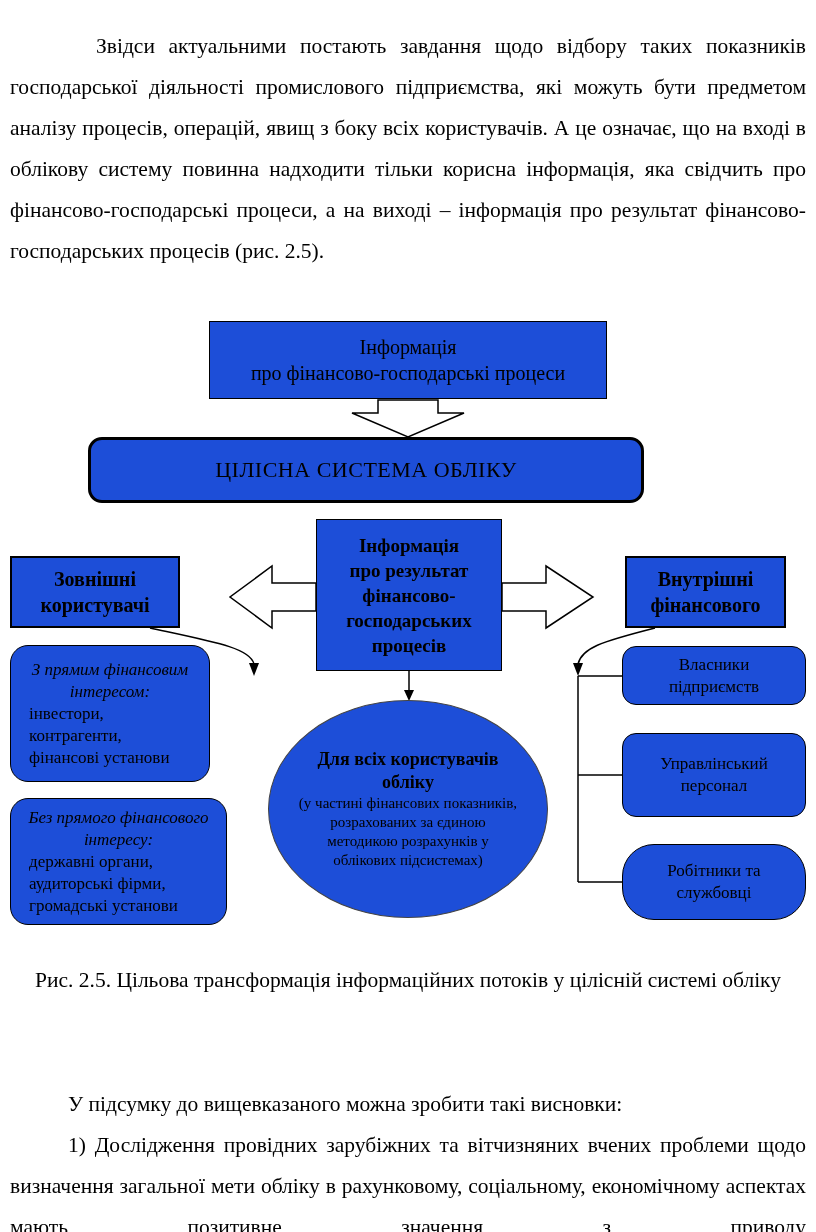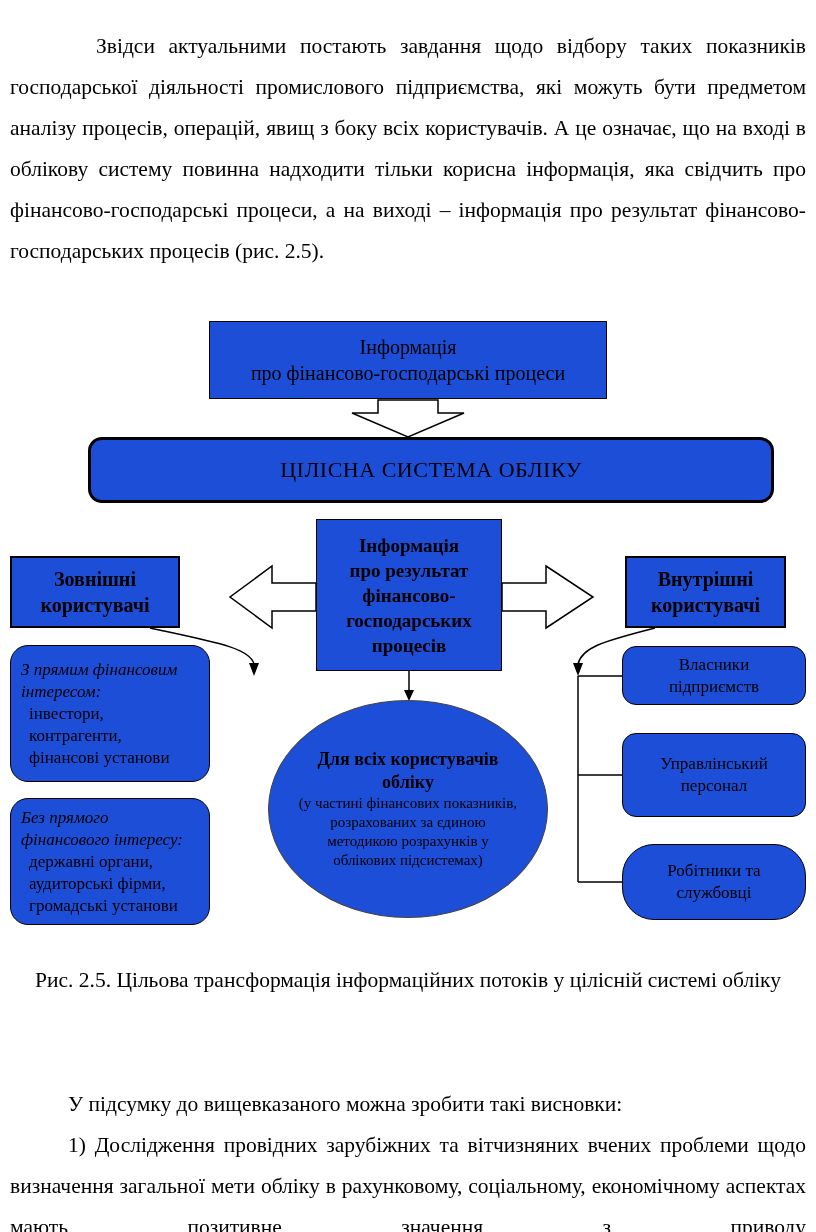--- a/index.html
+++ b/index.html
@@ -29,33 +29,33 @@
 
   .box {
     position: absolute; z-index: 1; background: #1d4ed8;
     border: 1.5px solid #000;
     display: flex; flex-direction: column; align-items: center; justify-content: center;
     text-align: center;
   }
   .preline { white-space: pre-line; }
 
   .top-box    { left: 209px; top: 321px; width: 398px; height: 78px; font-size: 20px; line-height: 26px; }
-  .system-box { left: 88px;  top: 437px; width: 686px; height: 66px;
+  .system-box { left: 88px;  top: 437px; width: 556px; height: 66px;
                 border: 3.5px solid #000; border-radius: 14px;
                 font-size: 22px; letter-spacing: 0.5px; }
   .center-box { left: 316px; top: 519px; width: 186px; height: 152px;
                 font-weight: bold; font-size: 19px; line-height: 25px; }
   .user-box   { width: 170px; height: 72px; font-weight: bold; font-size: 20px; line-height: 26px; border-width: 2px; }
   .external-box { left: 10px;  top: 556px; }
   .internal-box { left: 625px; top: 556px; width: 161px; }
 
   .round-box { border-radius: 18px; font-size: 17px; line-height: 22px; padding: 8px 10px; align-items: stretch; }
   .left-round-1 { left: 10px; top: 645px; width: 200px; height: 137px; }
-  .left-round-2 { left: 10px; top: 798px; width: 200px; height: 127px; }
-  .round-box .heading { font-style: italic; text-align: left; }
+  .left-round-2 { left: 10px; top: 798px; width: 217px; height: 127px; }
+  .round-box .heading { font-style: italic; text-align: center; }
   .round-box .items { text-align: left; padding-left: 8px; white-space: pre-line; }
 
   .ellipse {
     left: 268px; top: 700px; width: 280px; height: 218px;
     border: 1px solid #444; border-radius: 50%;
     padding: 20px 26px;
   }
   .ellipse .heading { font-weight: bold; font-size: 18px; line-height: 23px; }
   .ellipse .body { font-size: 15px; line-height: 19px; }
 
@@ -111,21 +111,21 @@
 процесів</span>
   </div>
 
   <div class="box user-box external-box">
     <span class="preline">Зовнішні
 користувачі</span>
   </div>
 
   <div class="box user-box internal-box">
     <span class="preline">Внутрішні
-користувачі</span>
+фінансового</span>
   </div>
 
   <div class="box round-box left-round-1">
     <span class="heading">З прямим фінансовим інтересом:</span>
     <span class="items">інвестори,
 контрагенти,
 фінансові установи</span>
   </div>
 
   <div class="box round-box left-round-2">

